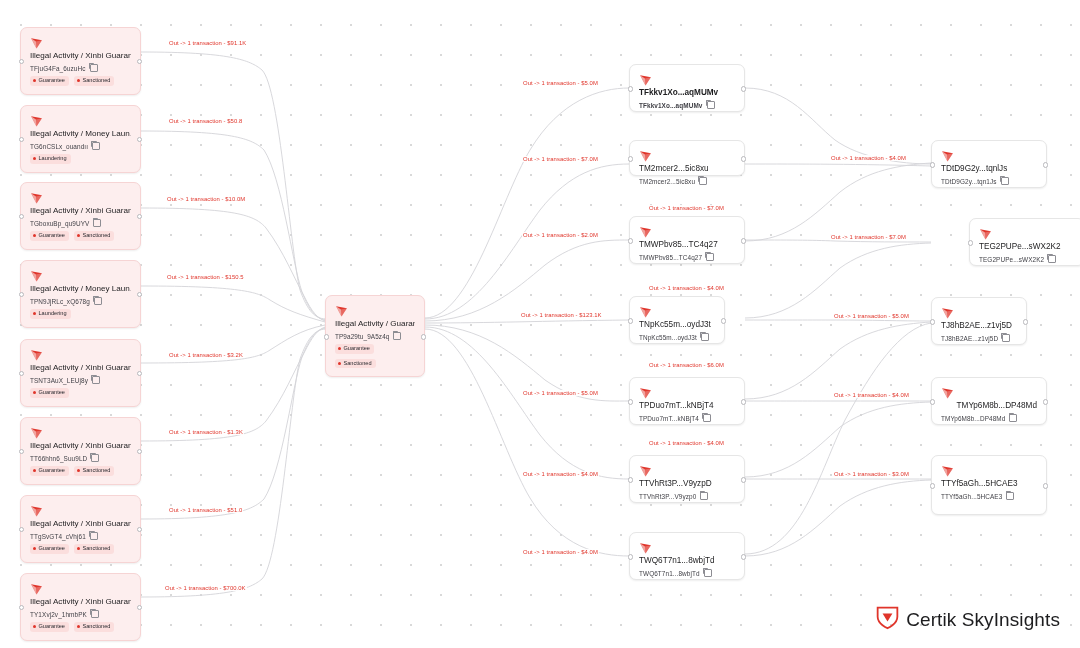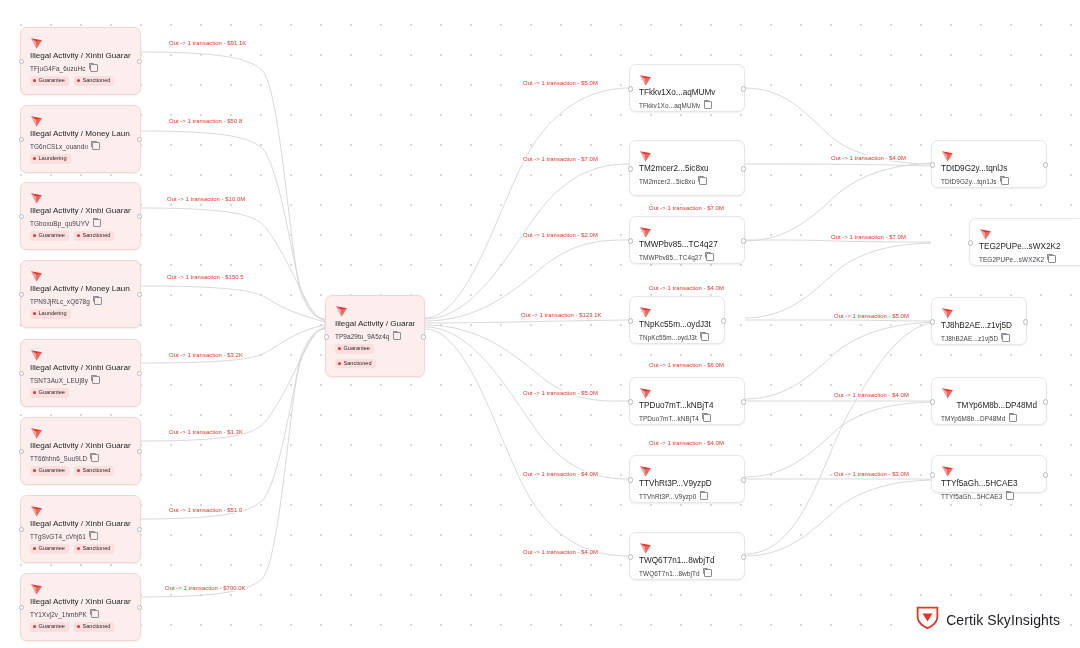--- a/index.html
+++ b/index.html
@@ -95,21 +95,21 @@
     letter-spacing:0.05px;
     background:rgba(255,255,255,0.9);
     padding:0 1px;
   }
 
   #brand{
     position:absolute;right:20px;bottom:14px;
     display:flex;align-items:center;gap:7px;
   }
   #brand .btext{
-    font-size:14px;color:#1d1d1f;letter-spacing:0.1px;
+    font-size:19px;color:#1d1d1f;letter-spacing:0.1px;
   }
 </style>
 </head>
 <body>
 
 <div id="canvas">
 
   <svg id="edges" viewBox="0 0 1080 648">
     <g fill="none" stroke="#d4d4d8" stroke-width="0.9">
 
@@ -369,38 +369,38 @@
         </span>
       <span class="tag">
           <span class="dot"></span>
           <span>Sanctioned</span>
         </span>
     </div>
     <span class="port l"></span>
     <span class="port r"></span>
   </div>
 
-  <div class="node" style="left:629px;top:64px;width:116px;height:48px;">
+  <div class="node" style="left:629px;top:64px;width:116px;height:48px;font-weight:bold;">
     <span class="logo">
       <svg viewBox="0 0 24 22" width="13" height="12">
           <path d="M2 2 L22 6 L12 21 Z" fill="#e0352b"></path>
           <path d="M2 2 L12 21 L11 8 Z" fill="#ffffff" opacity=".55"></path>
           <path d="M22 6 L11 8 L12 21 Z" fill="#ffffff" opacity=".25"></path>
         </svg>
     </span>
     <div class="title">TFkkv1Xo...aqMUMv</div>
     <div class="addr-row">
       <span class="addr">TFkkv1Xo...aqMUMv</span>
       <span class="copy-icon"></span>
     </div>
     <span class="port l"></span>
     <span class="port r"></span>
   </div>
 
-  <div class="node" style="left:629px;top:140px;width:116px;height:56px;">
+  <div class="node" style="left:629px;top:140px;width:116px;height:36px;">
     <span class="logo">
       <svg viewBox="0 0 24 22" width="13" height="12">
           <path d="M2 2 L22 6 L12 21 Z" fill="#e0352b"></path>
           <path d="M2 2 L12 21 L11 8 Z" fill="#ffffff" opacity=".55"></path>
           <path d="M22 6 L11 8 L12 21 Z" fill="#ffffff" opacity=".25"></path>
         </svg>
     </span>
     <div class="title">TM2mcer2...5ic8xu</div>
     <div class="addr-row">
       <span class="addr">TM2mcer2...5ic8xu</span>
@@ -556,21 +556,21 @@
     </span>
     <div class="title">TMYp6M8b...DP48Md</div>
     <div class="addr-row">
       <span class="addr">TMYp6M8b...DP48Md</span>
       <span class="copy-icon"></span>
     </div>
     <span class="port l"></span>
     <span class="port r"></span>
   </div>
 
-  <div class="node" style="left:931px;top:455px;width:116px;height:38px;">
+  <div class="node" style="left:931px;top:455px;width:116px;height:60px;">
     <span class="logo">
       <svg viewBox="0 0 24 22" width="13" height="12">
           <path d="M2 2 L22 6 L12 21 Z" fill="#e0352b"></path>
           <path d="M2 2 L12 21 L11 8 Z" fill="#ffffff" opacity=".55"></path>
           <path d="M22 6 L11 8 L12 21 Z" fill="#ffffff" opacity=".25"></path>
         </svg>
     </span>
     <div class="title">TTYf5aGh...5HCAE3</div>
     <div class="addr-row">
       <span class="addr">TTYf5aGh...5HCAE3</span>

